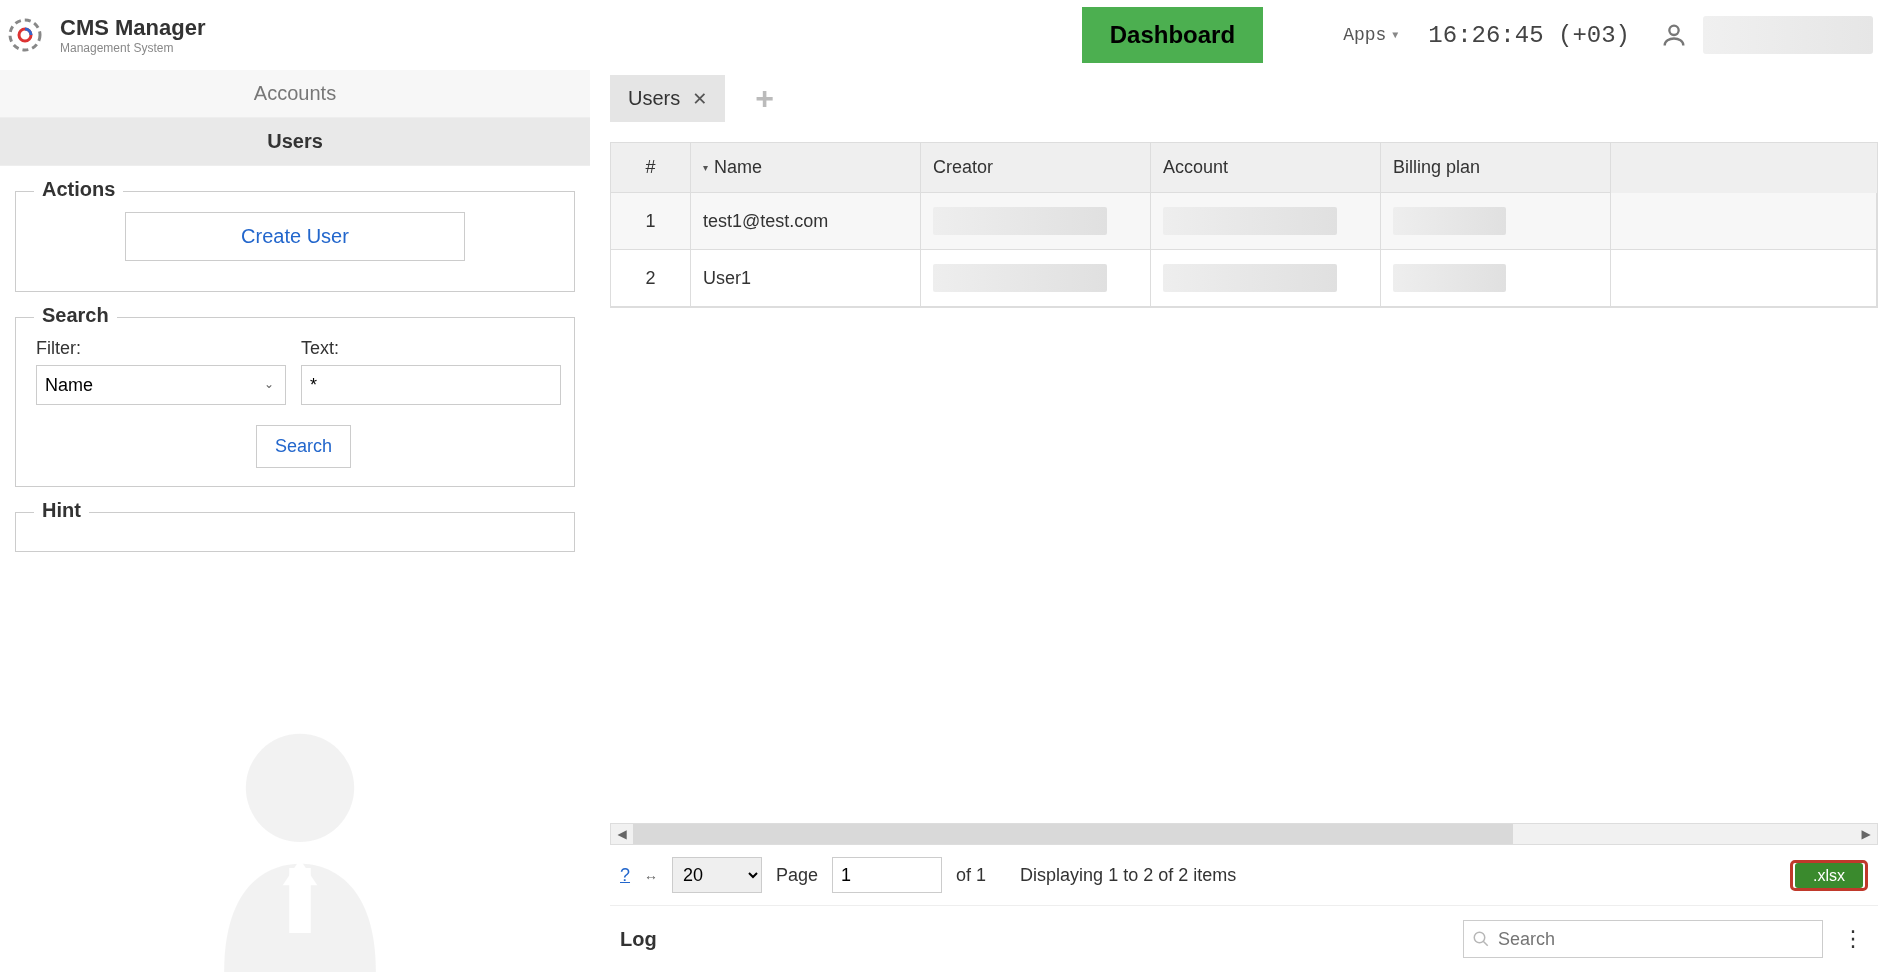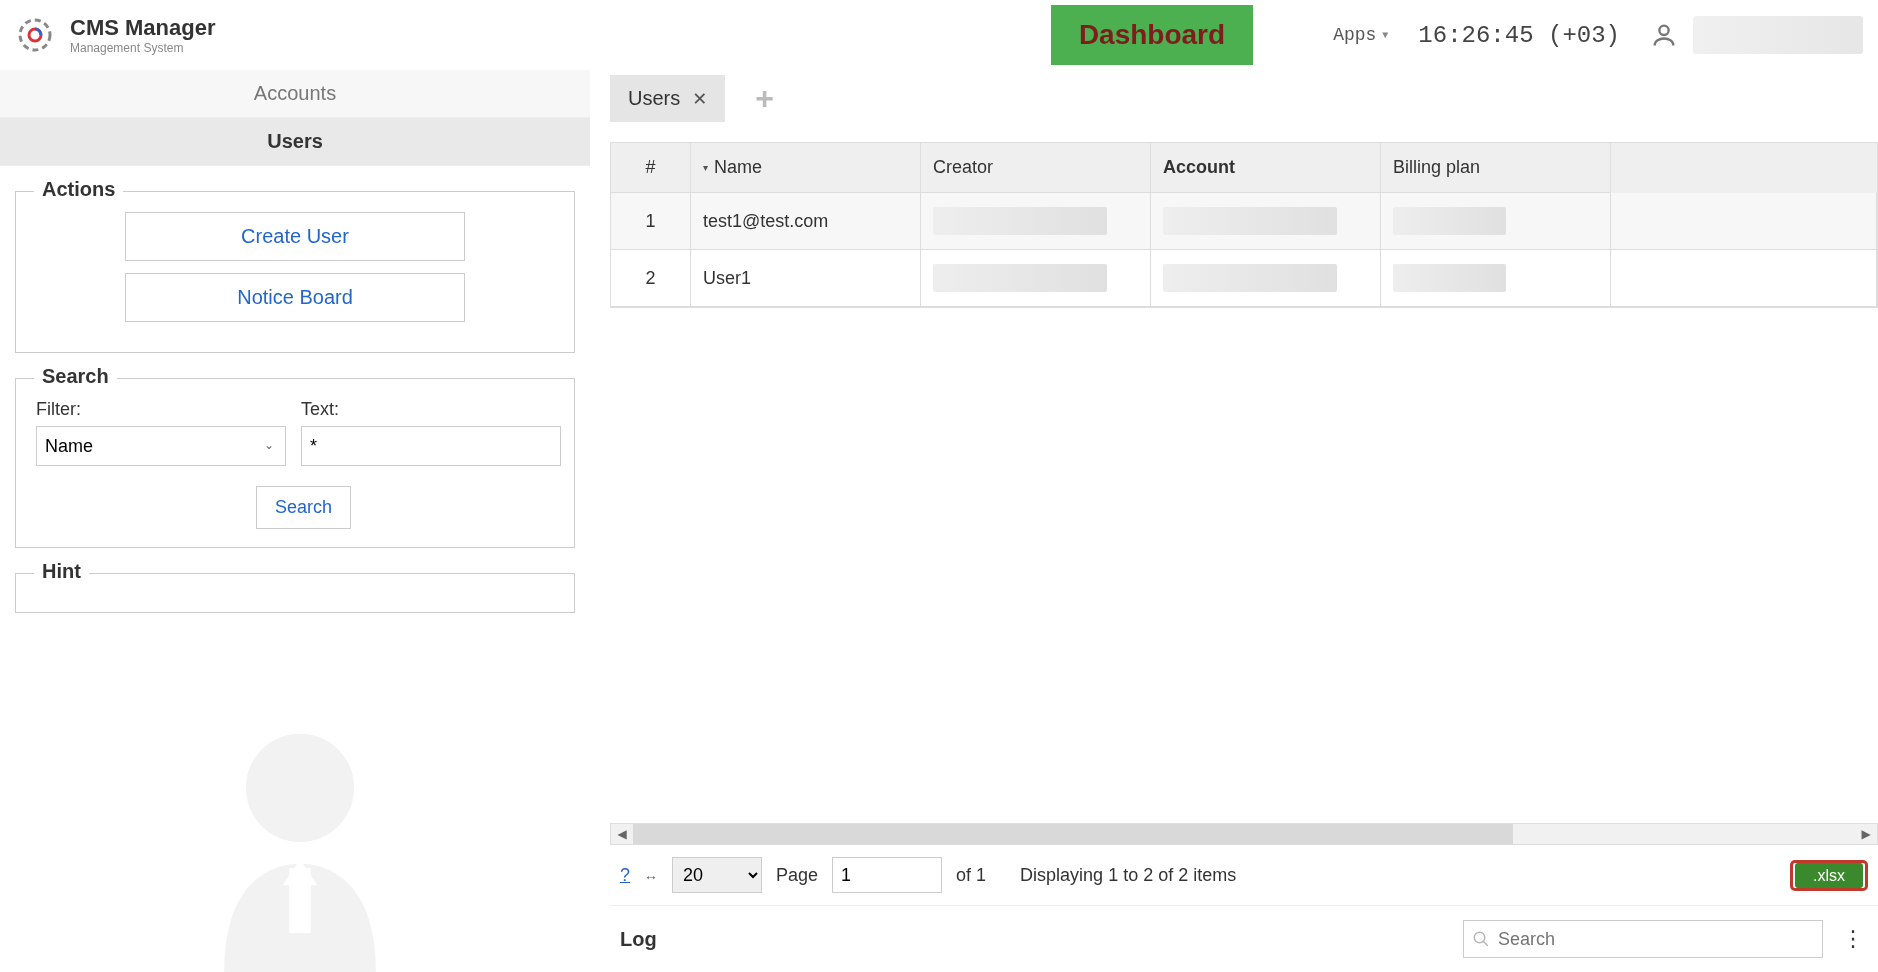--- a/index.html
+++ b/index.html
@@ -1,25 +1,25 @@
 <!DOCTYPE html>
 <html><head>
 <meta charset="utf-8">
 <style>
 * { box-sizing: border-box; margin: 0; padding: 0; }
 body { font-family: Arial, Helvetica, sans-serif; font-size: 14px; color: #333; background: #fff; width: 1878px; height: 972px; overflow: hidden; }
 
 
-.header { display: flex; align-items: center; padding: 8px 15px; height: 70px; }
+.header { display: flex; align-items: center; padding: 8px 5px; height: 70px; }
 .logo-icon { width: 40px; height: 40px; margin-right: 15px; }
 .app-titles { flex: 0 0 auto; }
 .app-title { font-size: 22px; font-weight: bold; color: #333; }
 .app-subtitle { font-size: 12px; color: #888; }
 .header-spacer { flex: 1; }
-.dashboard-btn { background: #4CAF50; color: #7f1d1d; font-size: 28px; font-weight: bold; padding: 14px 28px; border: none; cursor: pointer; }
+.dashboard-btn { background: #4CAF50; color: #000000; font-size: 24px; font-weight: bold; padding: 14px 28px; border: none; cursor: pointer; }
 .header-right { display: flex; align-items: center; margin-left: 80px; font-family: Liberation Mono, monospace; }
 .apps-dd { display: flex; align-items: center; font-size: 18px; color: #555; margin-right: 30px; cursor: pointer; }
 .apps-dd .caret { margin-left: 6px; font-size: 10px; color: #888; }
 .clock { font-size: 24px; color: #444; margin-right: 30px; }
 .user-icon { width: 28px; height: 28px; margin-right: 15px; }
 .user-placeholder { width: 170px; height: 38px; background: linear-gradient(90deg,#f0f0f0,#e6e6e6); border-radius: 3px; }
 
 
 .main { display: flex; height: calc(100% - 70px); }
 
@@ -60,21 +60,21 @@
 .table-wrap { border: 1px solid #ddd; margin-top: 20px; }
 .thead, .trow { display: flex; }
 .thead { background: #efefef; }
 .th, .td { padding: 14px 12px; font-size: 18px; border-right: 1px solid #ddd; border-bottom: 1px solid #ddd; display: flex; align-items: center; }
 .th { color: #333; font-weight: normal; background: #efefef; cursor: pointer; }
 .th .sort-caret { font-size: 10px; margin-right: 6px; color: #555; }
 .trow:nth-child(even) { background: #f7f7f7; }
 .col-idx { width: 80px; justify-content: center; }
 .col-name { width: 230px; }
 .col-creator { width: 230px; }
-.col-account { width: 230px; font-weight: bold; }
+.col-account { width: 230px; }
 .col-billing { width: 230px; }
 .col-last { flex: 1; justify-content: center; }
 .td .placeholder { width: 85%; height: 28px; background: linear-gradient(90deg,#eee,#e0e0e0); border-radius: 2px; }
 
 .table-space { flex: 1; }
 
 
 .hscroll { display: flex; align-items: center; height: 22px; background: #f1f1f1; border: 1px solid #ddd; margin-top: 4px; }
 .hscroll .arrow { width: 22px; text-align: center; font-size: 12px; color: #666; cursor: pointer; }
 .hscroll .track { flex: 1; height: 100%; position: relative; }
@@ -133,21 +133,20 @@
 
 <div class="main">
 
   <div class="sidebar">
     <div class="nav-item">Accounts</div>
     <div class="nav-item active">Users</div>
 
     <div class="panel">
       <div class="panel-title">Actions</div>
       <button class="action-btn">Create User</button>
-      <button class="action-btn">Notice Board</button>
     </div>
 
     <div class="panel">
       <div class="panel-title">Search</div>
       <div class="search-row">
         <div class="search-col">
           <label>Filter:</label>
           <div class="select-wrap">
             <select>
               <option>Name</option>

